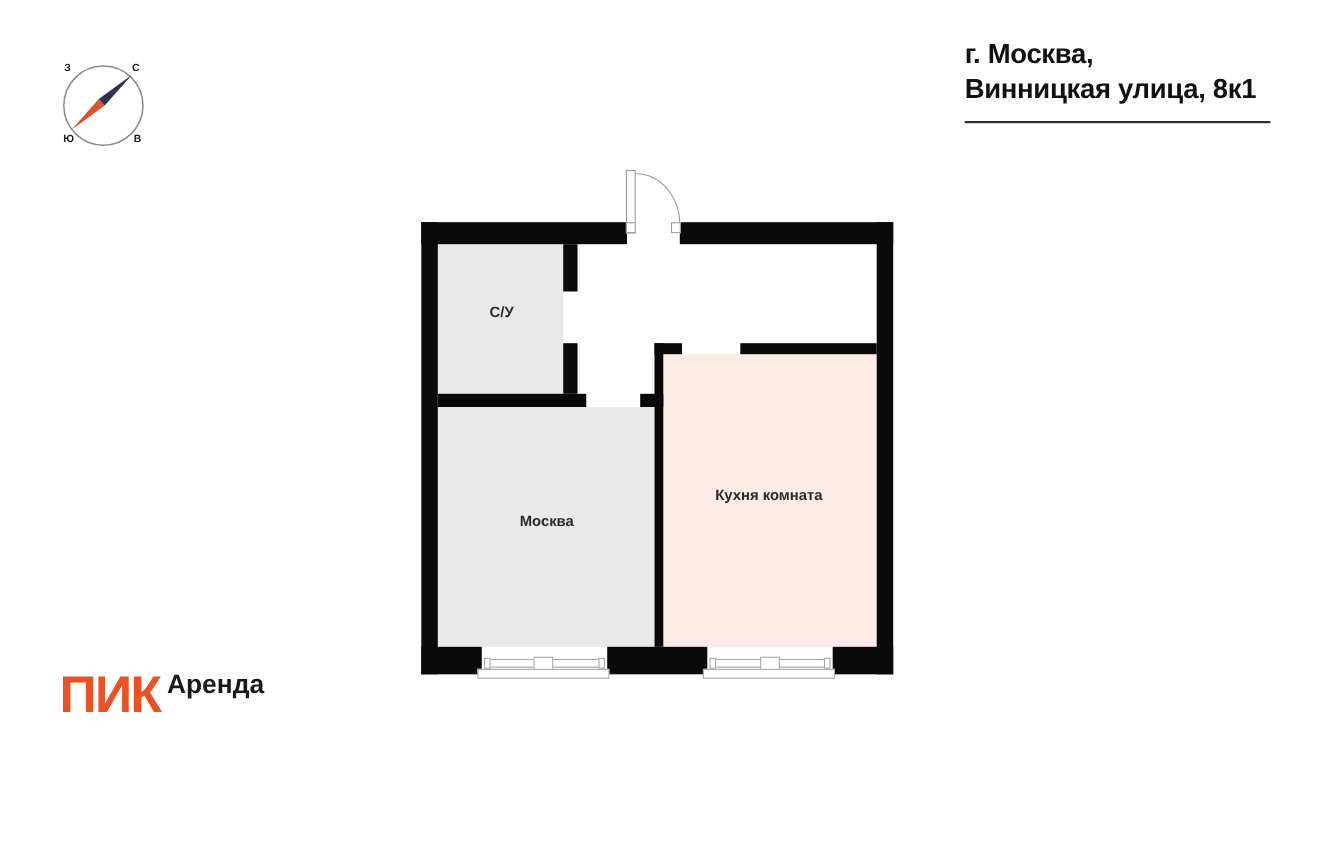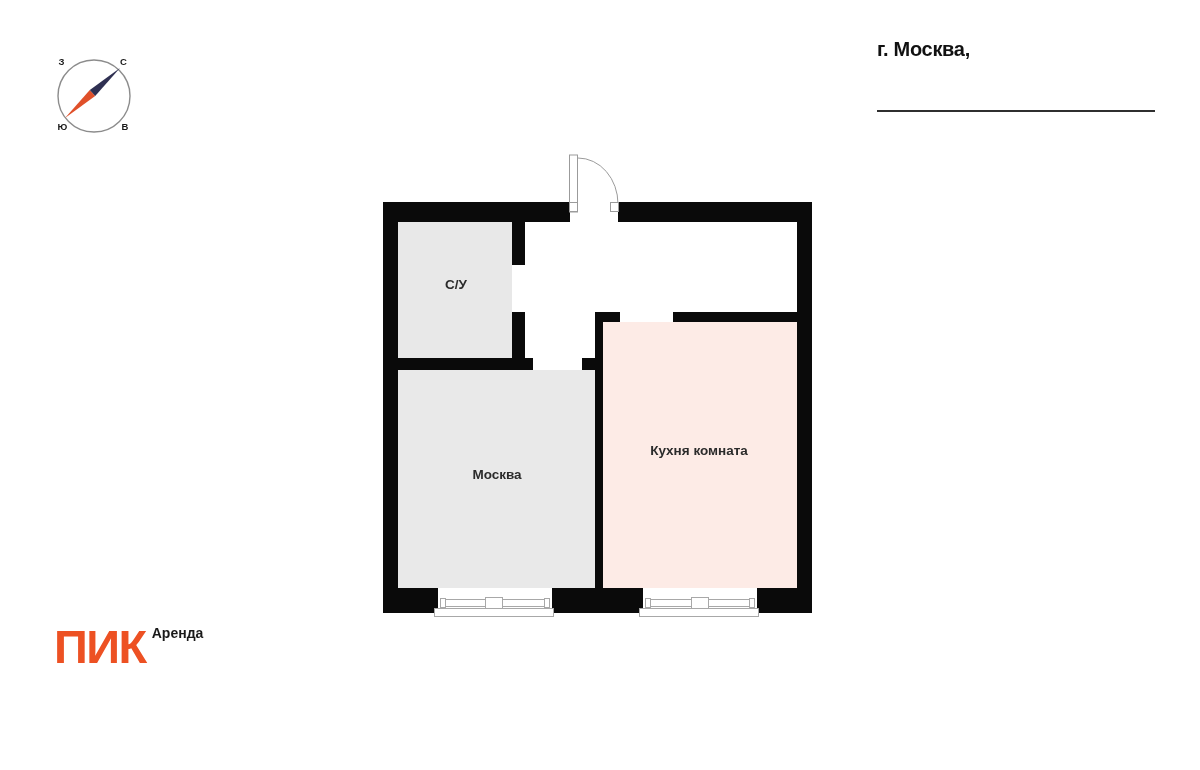--- a/index.html
+++ b/index.html
@@ -1,20 +1,20 @@
 <!DOCTYPE html>
 <html><head>
 <meta charset="utf-8">
 <style>
   html,body{margin:0;padding:0;}
   body{width:1200px;height:770px;background:#ffffff;font-family:"Liberation Sans",sans-serif;overflow:hidden;}
   .page{position:relative;width:1200px;height:770px;background:#fff;}
 
   
-  .address{position:absolute;left:877px;top:33px;width:280px;font-weight:bold;font-size:20px;line-height:32px;color:#111;letter-spacing:-0.3px;}
+  .address{position:absolute;left:877px;top:33px;width:280px;font-weight:bold;font-size:25px;line-height:32px;color:#111;letter-spacing:-0.3px;}
   .rule{position:absolute;left:877px;top:110px;width:278px;height:2px;background:#2f2f2f;}
 
   
   .compass{position:absolute;left:44px;top:46px;width:100px;height:100px;}
 
   
   .plan{position:absolute;left:383px;top:202px;width:471px;height:411px;overflow:visible;text-align:right;}
   .wall{position:absolute;background:#0a0a0a;}
   .room{position:absolute;}
   .room-label{position:absolute;transform:translate(-50%,-50%);font-weight:bold;font-size:13.5px;color:#2b2b2b;white-space:nowrap;}
@@ -53,41 +53,42 @@
   .w1-handle{left:102px;top:395px;width:18px;height:12px;}
   .w1-tick-l{left:57px;top:396px;width:6px;height:10px;}
   .w1-tick-r{left:161px;top:396px;width:6px;height:10px;}
   .w2-sill{left:256px;top:406px;width:120px;height:9px;}
   .w2-frame{left:265px;top:397px;width:104px;height:8px;}
   .w2-handle{left:308px;top:395px;width:18px;height:12px;}
   .w2-tick-l{left:262px;top:396px;width:6px;height:10px;}
   .w2-tick-r{left:366px;top:396px;width:6px;height:10px;}
 
   
-  .logo{position:absolute;left:54px;top:625px;display:flex;align-items:flex-start;gap:6px;}
+  .logo{position:absolute;left:54px;top:609px;display:flex;align-items:flex-start;gap:6px;}
   .logo-pik{font-size:47px;font-weight:800;line-height:0.95;letter-spacing:-1.5px;}
-  .logo-product{font-size:14px;font-weight:bold;color:#1a1a1a;margin-top:0;}
+  .logo-product{font-size:24px;font-weight:bold;color:#1a1a1a;margin-top:0;}
 </style>
 </head>
 <body>
 
 <div class="page">
 
   <svg class="compass" viewBox="0 0 100 100">
     <circle cx="50" cy="50" r="36" fill="none" stroke-width="1.4" stroke="#8c8c8c"></circle>
     <polygon points="21,72 51.2,50 45.8,44" fill="#e0502a"></polygon>
     <polygon points="76,22 51.2,50 45.8,44" fill="#2f3052"></polygon>
     <text x="17.5" y="18.5" text-anchor="middle" font-size="9.5" font-weight="bold" fill="#1a1a1a">З</text>
     <text x="79.5" y="18.5" text-anchor="middle" font-size="9.5" font-weight="bold" fill="#1a1a1a">С</text>
     <text x="18.5" y="83.5" text-anchor="middle" font-size="9.5" font-weight="bold" fill="#1a1a1a">Ю</text>
     <text x="81" y="83.5" text-anchor="middle" font-size="9.5" font-weight="bold" fill="#1a1a1a">В</text>
   </svg>
 
   <div class="address">
     <div>г. Москва,</div>
+    <div>Винницкая улица, 8к1</div>
   </div>
   <div class="rule"></div>
 
   <div class="plan">
 
     <div class="room room-bathroom" style="background: rgb(232, 232, 232);"></div>
     <div class="room room-kitchen" style="background: rgb(233, 233, 233);"></div>
     <div class="room room-living" style="background: rgb(253, 235, 230);"></div>
 
     <div class="wall w-top-left"></div>

